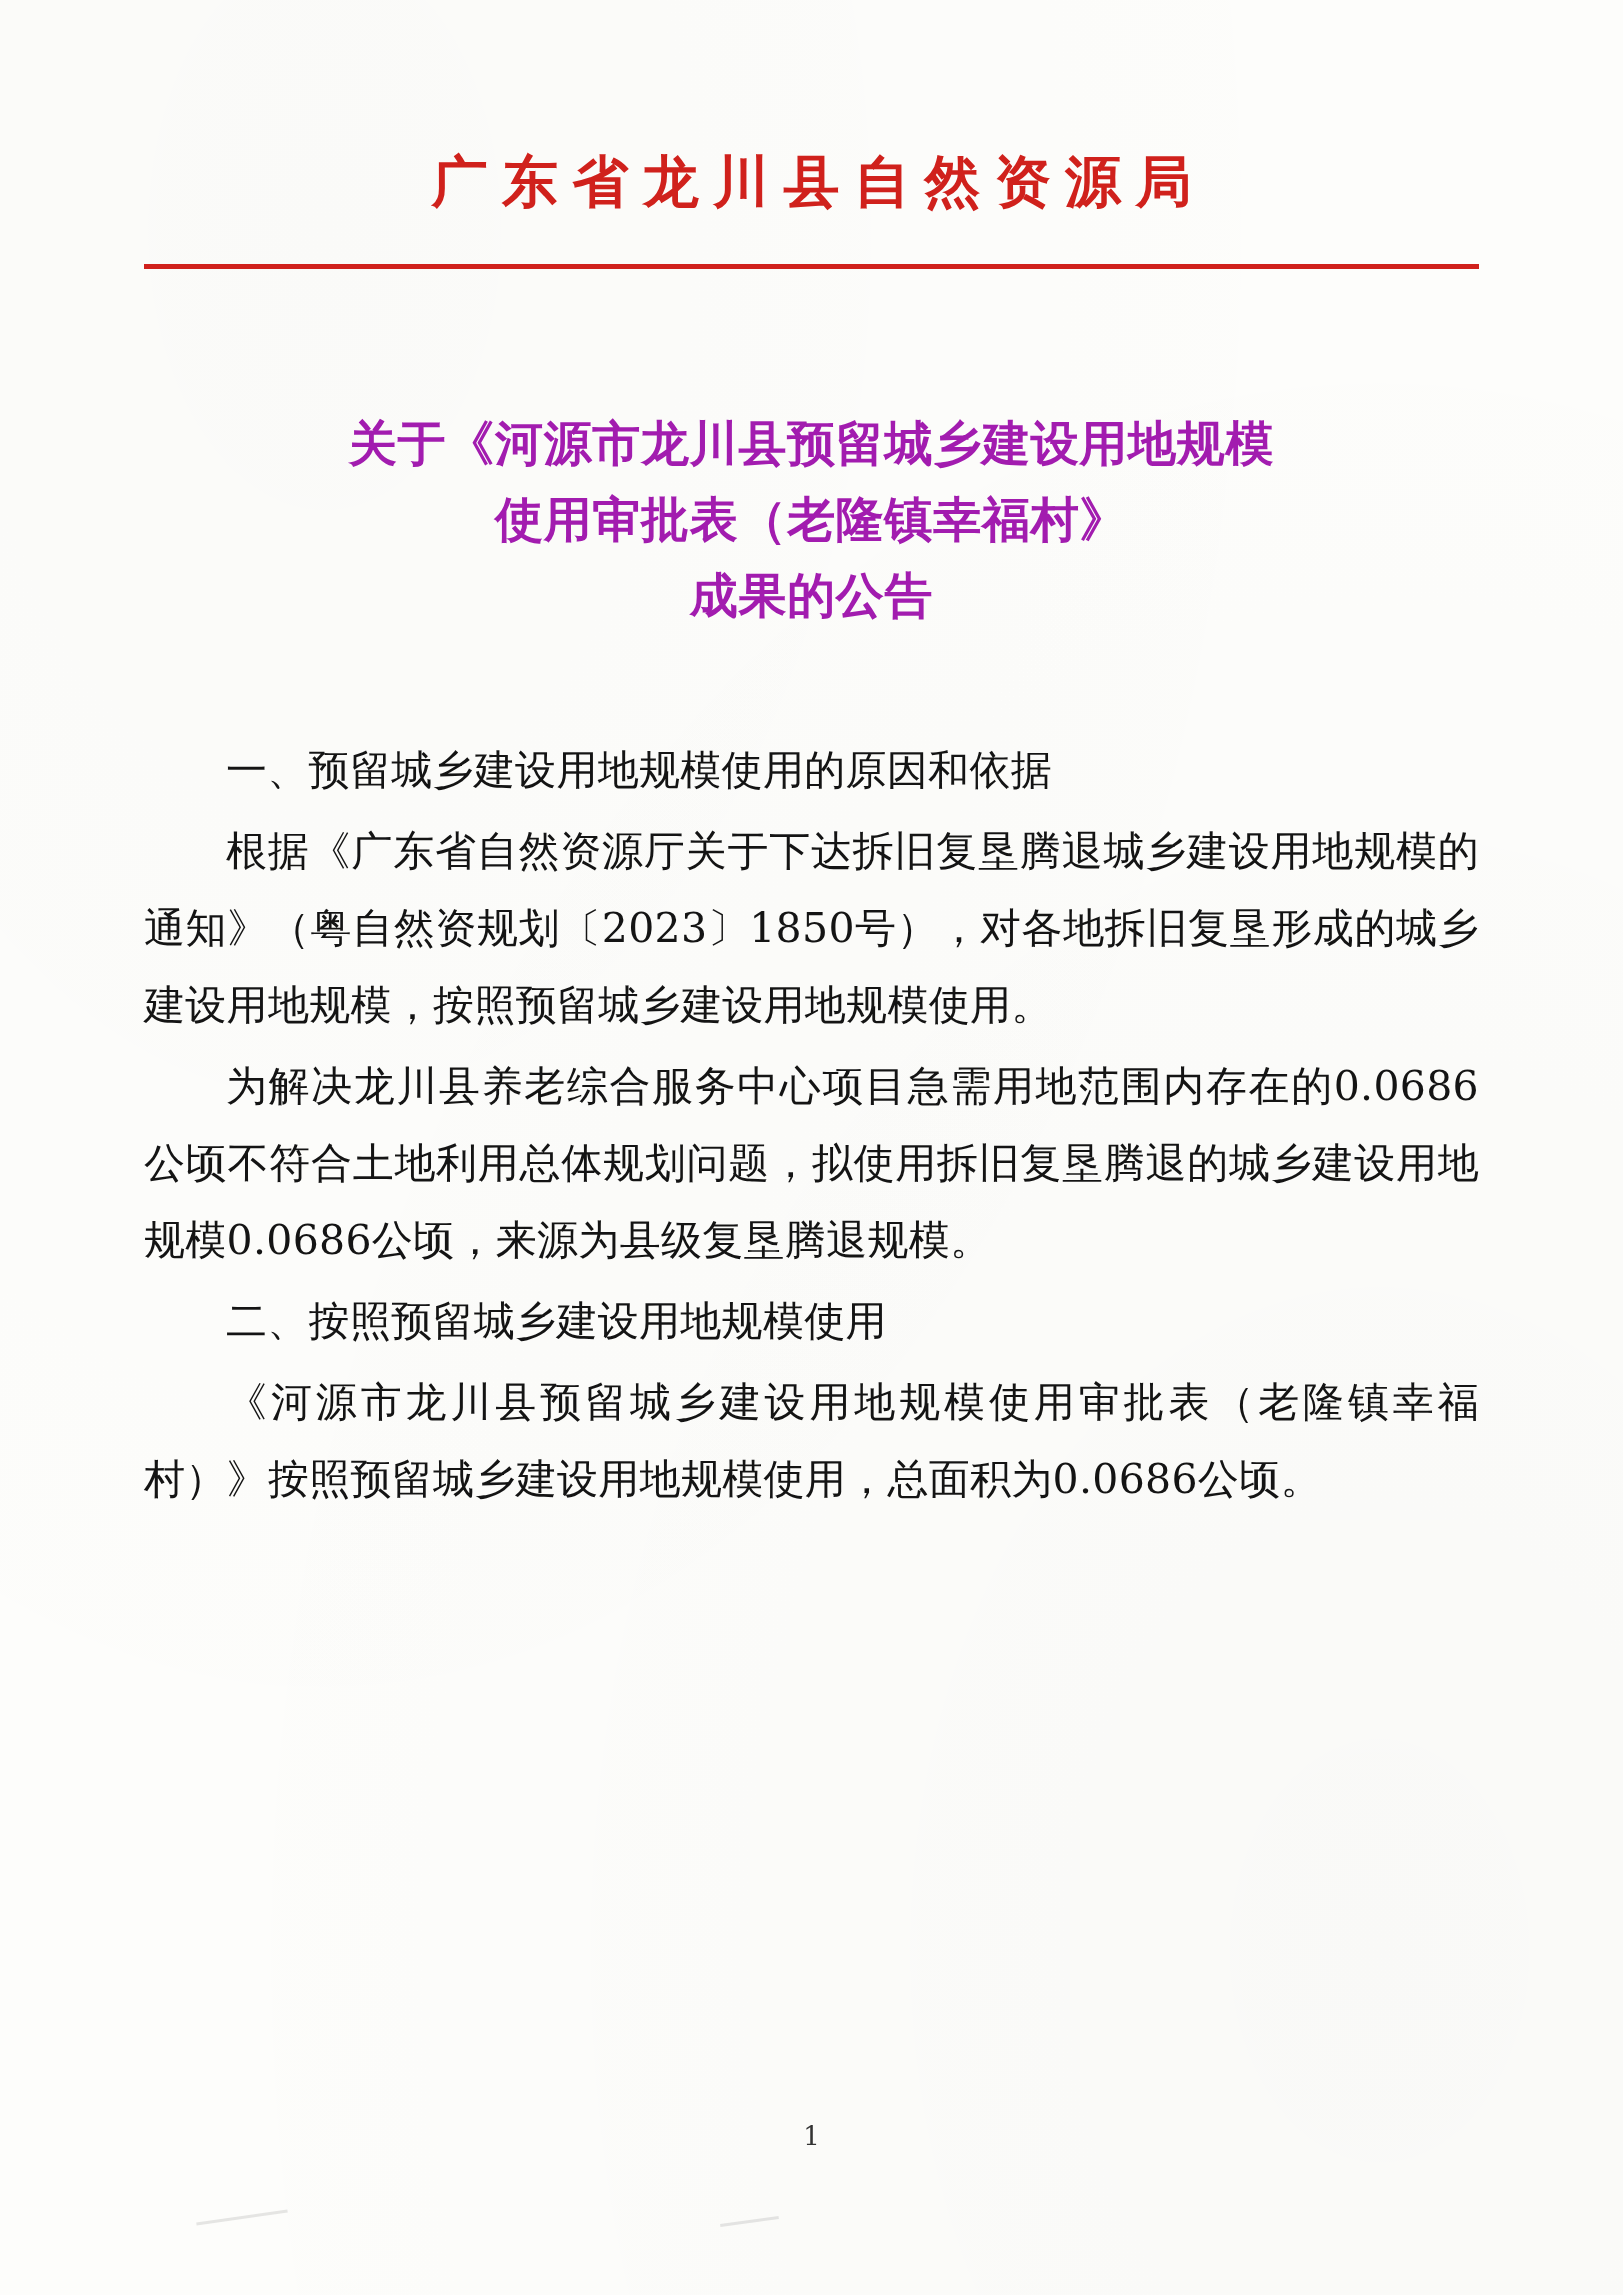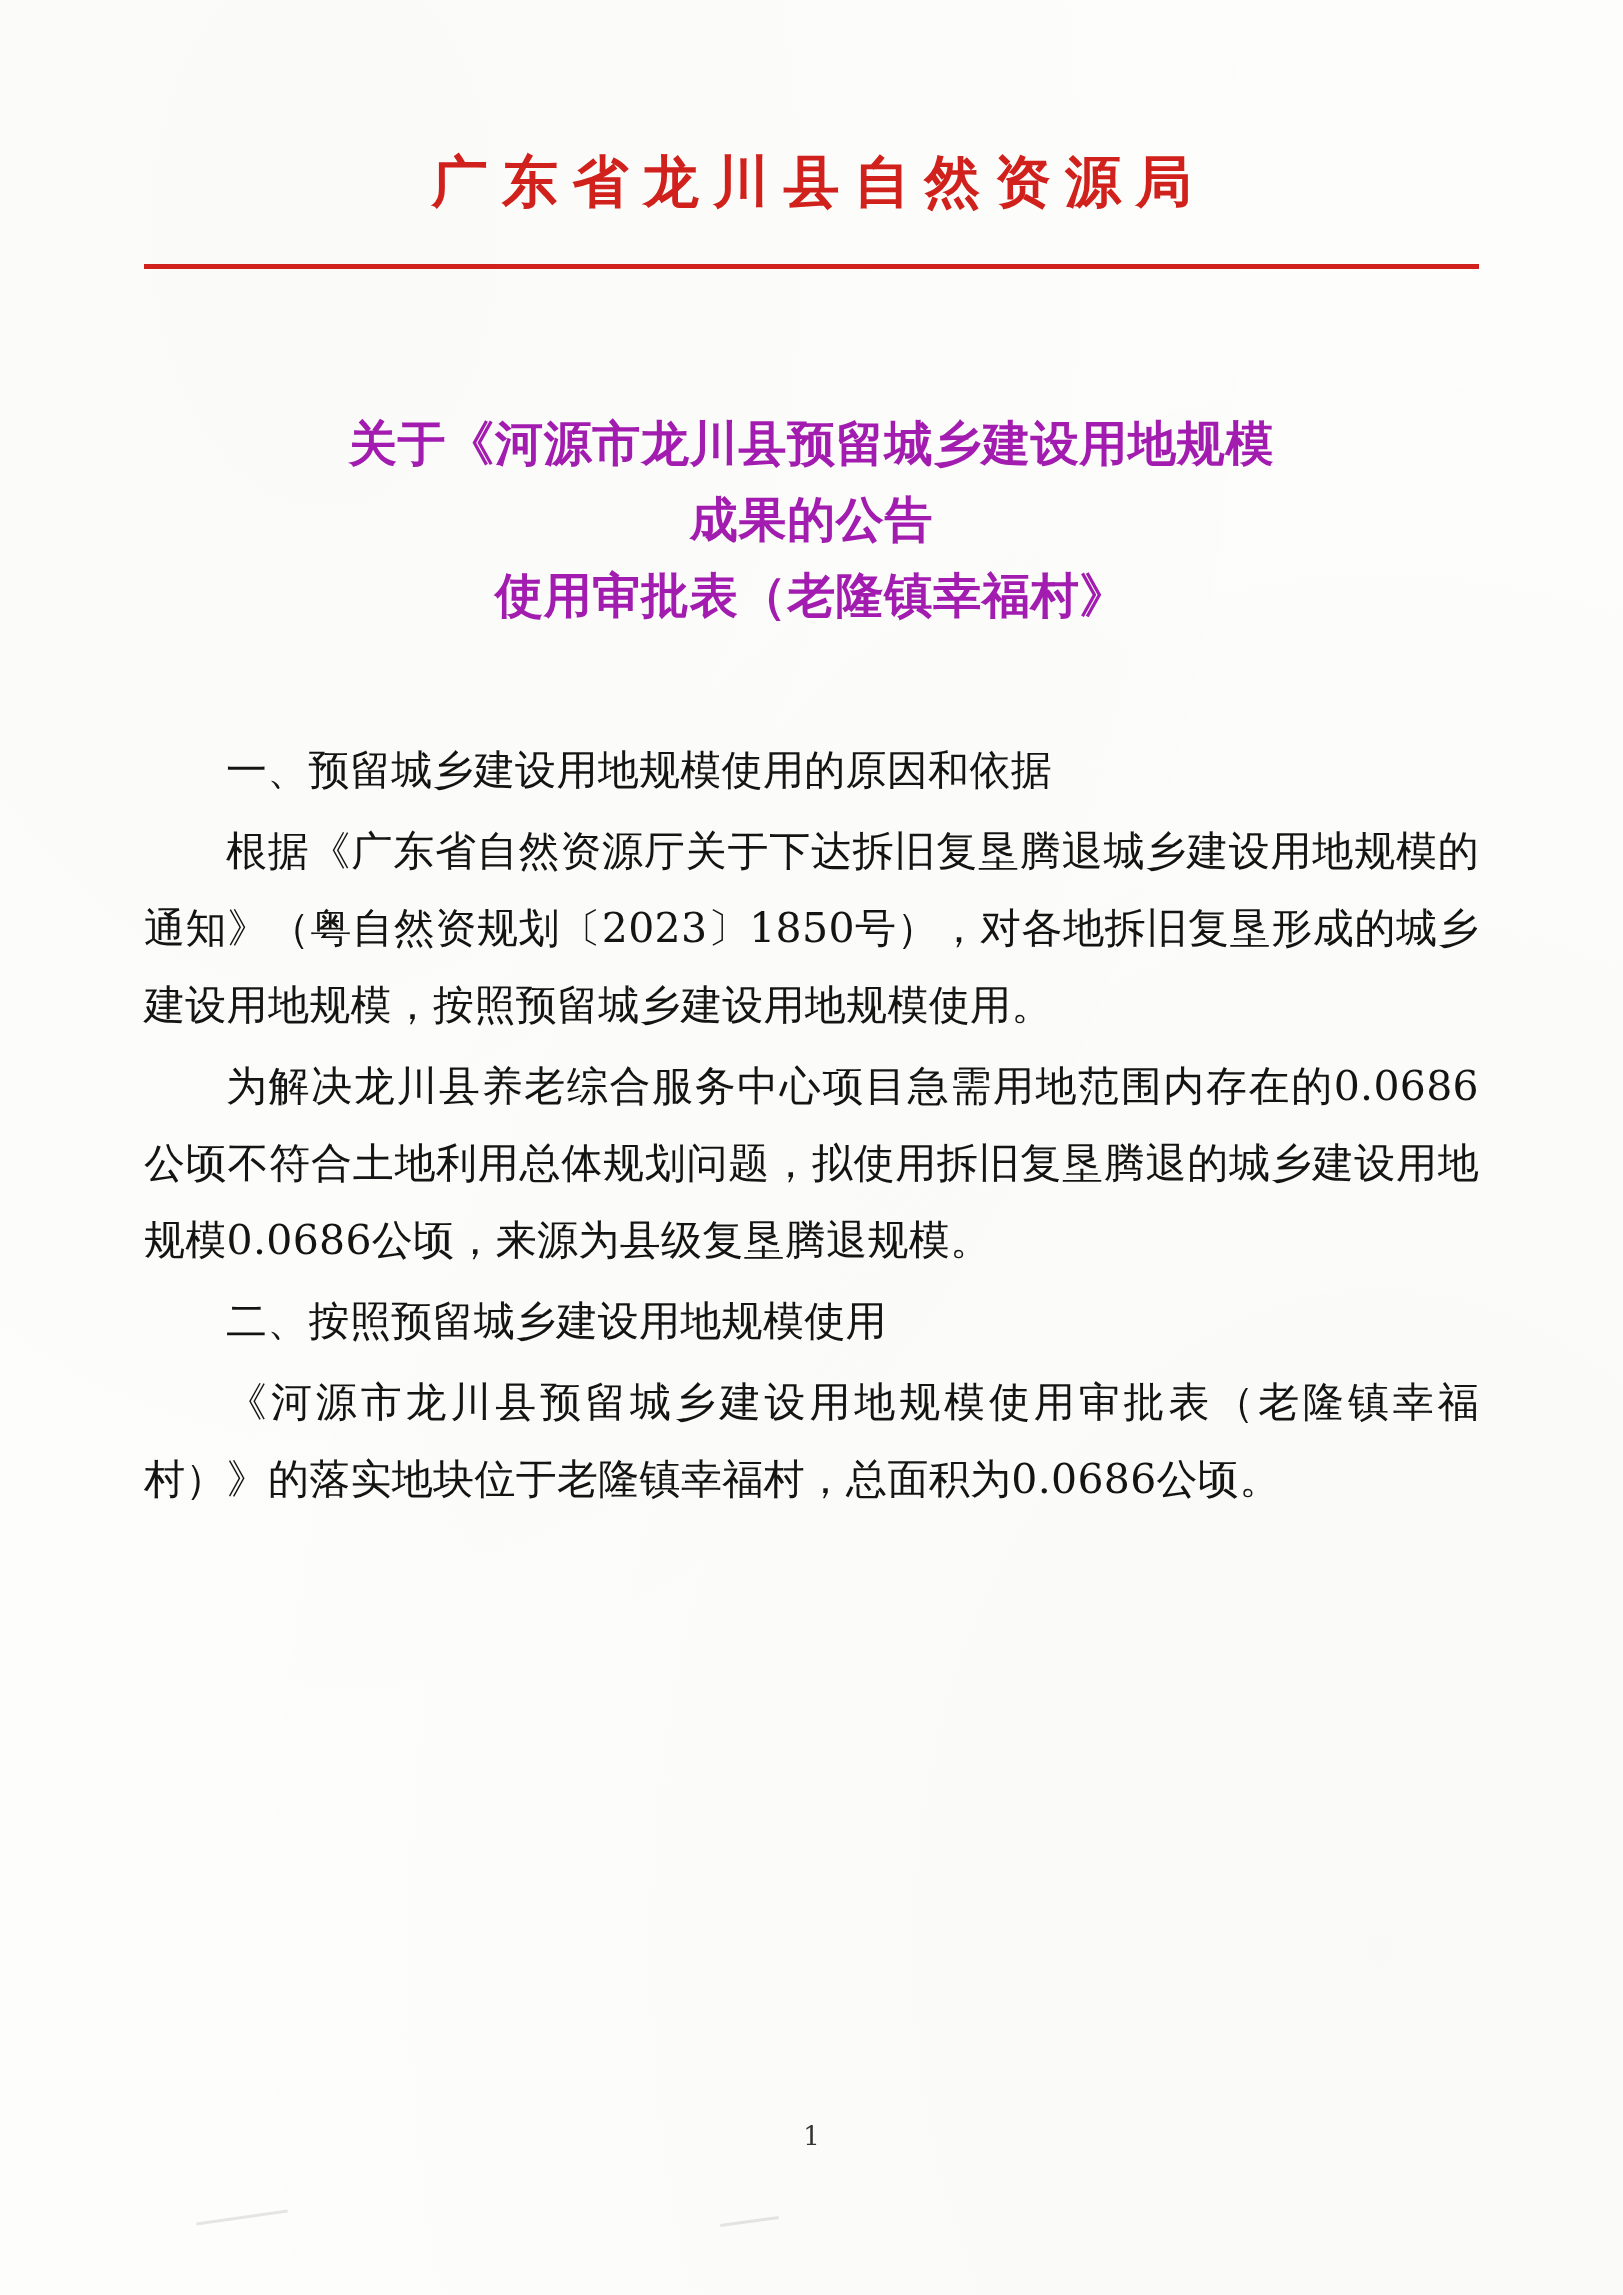--- a/index.html
+++ b/index.html
@@ -102,30 +102,30 @@
 <body>
 
 <div class="page">
   <div class="content">
 
     <div class="letterhead">广东省龙川县自然资源局</div>
     <div class="letterhead-rule"></div>
 
     <div class="doc-title">
       <span class="line">关于《河源市龙川县预留城乡建设用地规模</span>
+      <span class="line">使用审批表（老隆镇幸福村》</span>
       <span class="line">成果的公告</span>
-      <span class="line">使用审批表（老隆镇幸福村》</span>
     </div>
 
     <div class="body-text">
       <p class="para">一、预留城乡建设用地规模使用的原因和依据</p>
       <p class="para">根据《广东省自然资源厅关于下达拆旧复垦腾退城乡建设用地规模的通知》（粤自然资规划〔2023〕1850号），对各地拆旧复垦形成的城乡建设用地规模，按照预留城乡建设用地规模使用。</p>
       <p class="para">为解决龙川县养老综合服务中心项目急需用地范围内存在的0.0686公顷不符合土地利用总体规划问题，拟使用拆旧复垦腾退的城乡建设用地规模0.0686公顷，来源为县级复垦腾退规模。</p>
       <p class="para">二、按照预留城乡建设用地规模使用</p>
-      <p class="para">《河源市龙川县预留城乡建设用地规模使用审批表（老隆镇幸福村）》的落实地块位于老隆镇幸福村，总面积为0.0686公顷。</p>
+      <p class="para">《河源市龙川县预留城乡建设用地规模使用审批表（老隆镇幸福村）》按照预留城乡建设用地规模使用，总面积为0.0686公顷。</p>
     </div>
 
   </div>
 
   <div class="page-number">1</div>
   <div class="smudge one"></div>
   <div class="smudge two"></div>
 </div>
 
 

